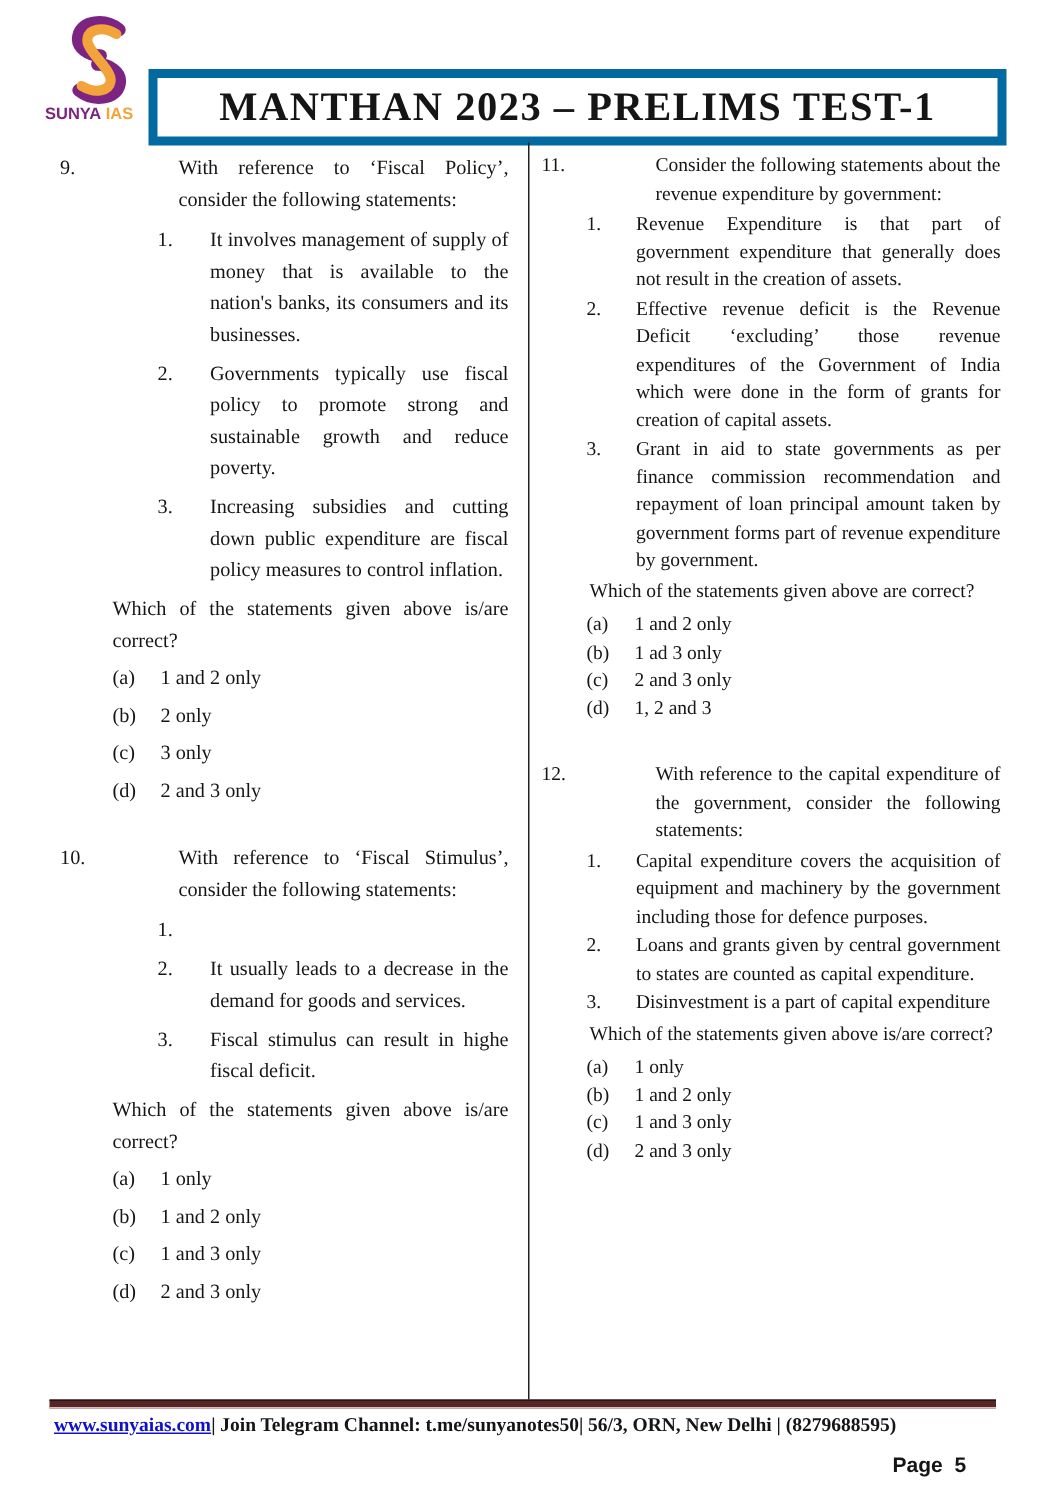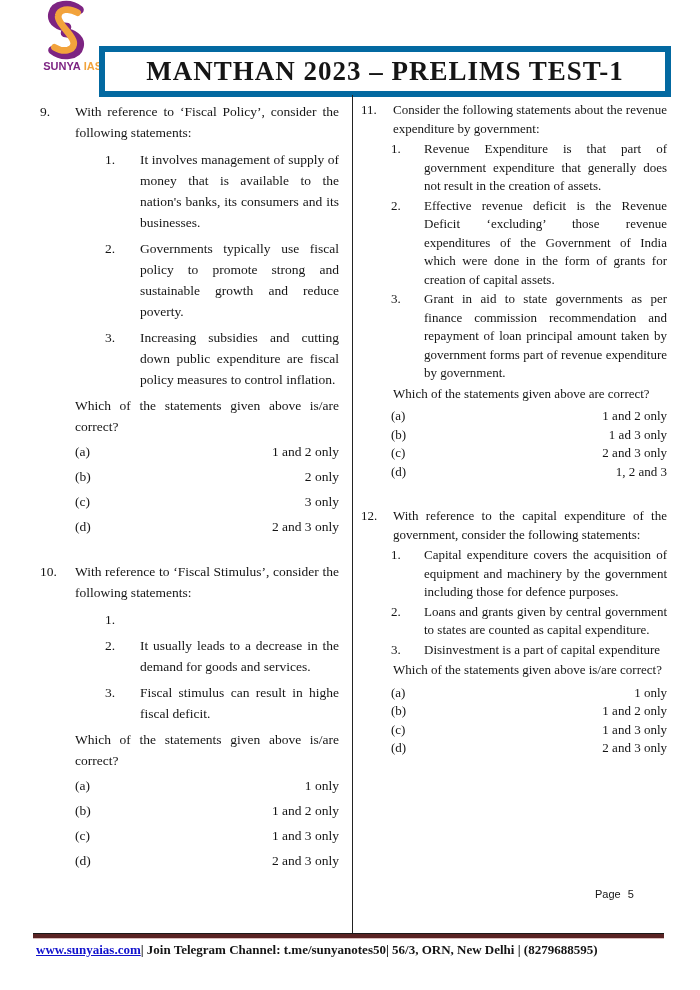--- a/index.html
+++ b/index.html
@@ -2,67 +2,67 @@
 <html style="--purple: #7d2482; --orange: #f2a33c; --maroon: #5a2424; --link: #1111cc;"><head>
 <meta charset="utf-8">
 <style>
   html,body{margin:0;padding:0;background:#e8e8e8;}
   .page{
     position:relative; width:700px; height:990px; margin:0 auto;
     background:#ffffff; overflow:hidden;
     font-family:"Liberation Serif", serif; color:#151515;
   }
   
-  .logo{position:absolute; left:30px; top:0; width:72px; text-align:right;}
+  .logo{position:absolute; left:30px; top:10px; width:72px; text-align:left;}
   .logo svg{display:block; margin:0 auto;}
   .logo-text{font-family:"Liberation Sans", sans-serif; font-weight:bold; font-size:11px; letter-spacing:0; white-space:nowrap;}
   .logo-text .lp{color:var(--purple,#7d2482);}
   .logo-text .lo{color:var(--orange,#f2a33c); margin-left:3px;}
   .title-box{
     position:absolute; left:99px; top:46px; width:560px; height:39px;
     border:6px solid #0369a1; display:flex; align-items:center; justify-content:center;
   }
   .title-box span{font-weight:bold; font-size:27px; letter-spacing:1px; white-space:nowrap;}
   
   .columns{position:absolute; left:33px; top:95px; width:634px; bottom:57px; display:flex;}
   .col{box-sizing:border-box; padding-top:6px;}
   .col-l{width:319px; padding-left:7px; padding-right:13px; font-size:13.5px; line-height:21px;}
   .col-r{flex:1; border-left:1.6px solid #222; padding-left:8px; font-size:13px; line-height:18.5px;}
   .question{margin-bottom:24px;}
   .col-r .question{margin-bottom:26px;}
   .q-head{display:flex;}
   .q-num{flex:none; width:35px;}
   .col-r .q-num{width:32px;}
-  .q-intro{flex:1; text-align:justify;}
+  .q-intro{flex:1; text-align:justify;margin-left:44px;}
   .stmts{margin-top:6px;}
   .col-r .stmts{margin-top:2px;}
   .stmt{display:flex; margin-left:65px; margin-bottom:5px;}
   .col-r .stmt{margin-left:30px; margin-bottom:1px;}
   .stmt-num{flex:none; width:35px;}
   .col-r .stmt-num{width:33px;}
   .stmt-text{flex:1; text-align:justify;}
   .q-prompt{margin-left:35px; margin-top:2px; margin-bottom:4px; text-align:justify;}
   .col-r .q-prompt{margin-left:32px;}
   .opts{margin-left:35px;}
   .col-r .opts{margin-left:30px;}
   .opt{display:flex; margin-bottom:4px;}
   .col-r .opt{margin-bottom:0;}
   .opt-label{flex:none; width:32px;}
-  .opt-text{flex:1;text-align:right;}
+  .opt-text{flex:1;}
   
   .rule{
     position:absolute; left:33px; right:36px; top:933px; height:3.5px;
     background:var(--maroon,#5a2424);
     border-top:1.6px solid #1a1a1a; border-bottom:1px solid #d9bcbc;
   }
   .foot-left{position:absolute; left:36px; top:942px; font-weight:bold; font-size:13px; white-space:nowrap;}
   .foot-left a{color:var(--link,#1111cc); text-decoration:underline; cursor:pointer;}
   .foot-page{
-    position:absolute; left:595px; top:888px;
-    font-family:"Liberation Sans", sans-serif; font-weight:normal; font-size:11px; word-spacing:4px;
+    position:absolute; left:595px; top:968px;
+    font-family:"Liberation Sans", sans-serif; font-weight:bold; font-size:14px; word-spacing:4px;
   }
 </style>
 </head>
 <body>
 
 <div class="page">
 
   <header>
     <div class="logo">
       <svg width="50" height="60" viewBox="0 0 52 62" aria-hidden="true">

